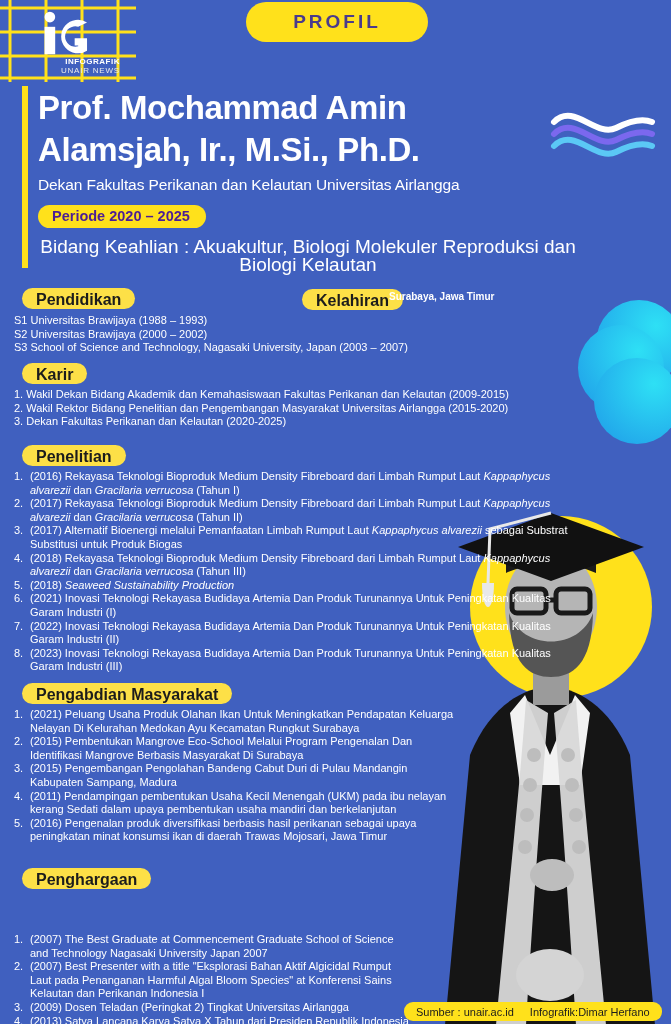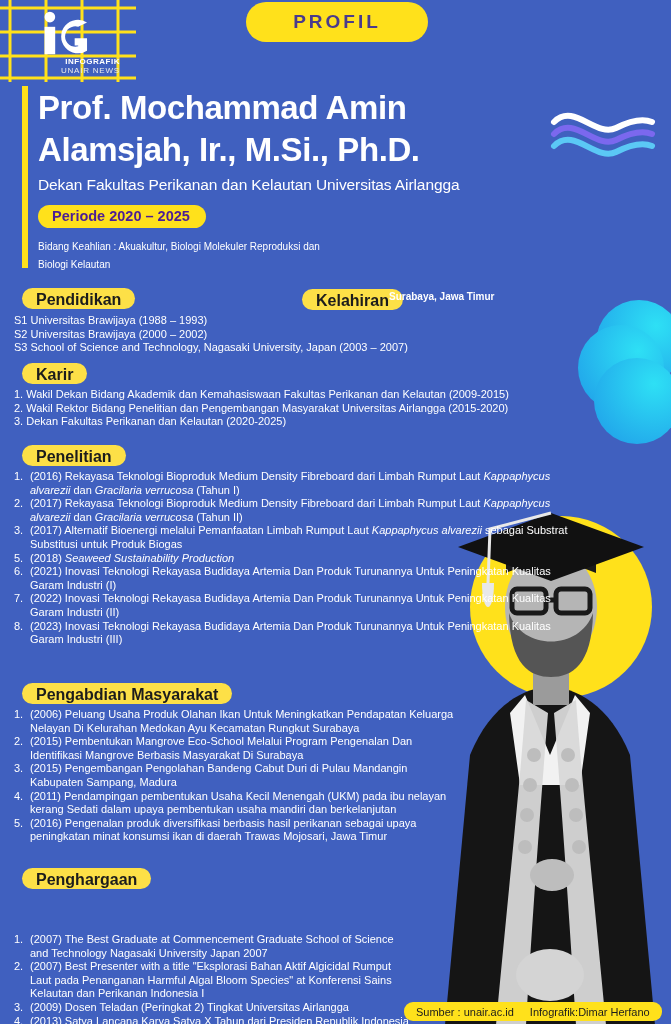--- a/index.html
+++ b/index.html
@@ -117,23 +117,23 @@
     font-size: 14.5px;
     font-weight: bold;
     display: inline-block;
   }
 
   .bidang {
     position: absolute;
     left: 38px;
     top: 238px;
     width: 540px;
-    font-size: 10px;
+    font-size: 19px;
     line-height: 18px;
-    text-align: left;
+    text-align: center;
     color: #ffffff;
   }
   .bidang .l2 { display: block; }
 
   
   .waves { position: absolute; left: 548px; top: 104px; }
 
   
   .blob {
     position: absolute;
@@ -353,31 +353,32 @@
       <div class="row">2. Wakil Rektor Bidang Penelitian dan Pengembangan Masyarakat Universitas Airlangga (2015-2020)</div>
       <div class="row">3. Dekan Fakultas Perikanan dan Kelautan (2020-2025)</div>
     </div>
 
   <div class="sec-pill" style="left:22px; top:445px;">Penelitian</div>
   <div class="body-block" id="penelitian-list" style="left:14px; top:470px; width:560px;">
       <ol class="hang">
         <li><span class="num">1.</span><span>(2016) Rekayasa Teknologi Bioproduk Medium Density Fibreboard dari Limbah Rumput Laut </span><span class="it">Kappaphycus alvarezii</span><span> dan </span><span class="it">Gracilaria verrucosa</span><span> (Tahun I)</span></li>
         <li><span class="num">2.</span><span>(2017) Rekayasa Teknologi Bioproduk Medium Density Fibreboard dari Limbah Rumput Laut </span><span class="it">Kappaphycus alvarezii</span><span> dan </span><span class="it">Gracilaria verrucosa</span><span> (Tahun II)</span></li>
         <li><span class="num">3.</span><span>(2017) Alternatif Bioenergi melalui Pemanfaatan Limbah Rumput Laut </span><span class="it">Kappaphycus alvarezii</span><span> sebagai Substrat Substitusi untuk Produk Biogas</span></li>
+        <li><span class="num">4.</span><span>(2018) Rekayasa Teknologi Bioproduk Medium Density Fibreboard dari Limbah Rumput Laut </span><span class="it">Kappaphycus alvarezii</span><span> dan </span><span class="it">Gracilaria verrucosa</span><span> (Tahun III)</span></li>
         <li><span class="num">5.</span><span>(2018) </span><span class="it">Seaweed Sustainability Production</span></li>
         <li><span class="num">6.</span><span>(2021) Inovasi Teknologi Rekayasa Budidaya Artemia Dan Produk Turunannya Untuk Peningkatan Kualitas Garam Industri (I)</span></li>
         <li><span class="num">7.</span><span>(2022) Inovasi Teknologi Rekayasa Budidaya Artemia Dan Produk Turunannya Untuk Peningkatan Kualitas Garam Industri (II)</span></li>
         <li><span class="num">8.</span><span>(2023) Inovasi Teknologi Rekayasa Budidaya Artemia Dan Produk Turunannya Untuk Peningkatan Kualitas Garam Industri (III)</span></li>
       </ol>
     </div>
 
   <div class="sec-pill" style="left:22px; top:683px;">Pengabdian Masyarakat</div>
   <div class="body-block" id="pengabdian-list" style="left:14px; top:708px; width:440px;">
       <ol class="hang">
-        <li><span class="num">1.</span><span>(2006) Peluang Usaha Produk Olahan Ikan Untuk Meningkatkan Pendapatan Keluarga Nelayan Di Kelurahan Medokan Ayu Kecamatan Rungkut Surabaya</span></li>
+        <li><span class="num">1.</span><span>(2021) Peluang Usaha Produk Olahan Ikan Untuk Meningkatkan Pendapatan Keluarga Nelayan Di Kelurahan Medokan Ayu Kecamatan Rungkut Surabaya</span></li>
         <li><span class="num">2.</span><span>(2015) Pembentukan Mangrove Eco-School Melalui Program Pengenalan Dan Identifikasi Mangrove Berbasis Masyarakat Di Surabaya</span></li>
         <li><span class="num">3.</span><span>(2015) Pengembangan Pengolahan Bandeng Cabut Duri di Pulau Mandangin Kabupaten Sampang, Madura</span></li>
         <li><span class="num">4.</span><span>(2011) Pendampingan pembentukan Usaha Kecil Menengah (UKM) pada ibu nelayan kerang Sedati dalam upaya pembentukan usaha mandiri dan berkelanjutan</span></li>
         <li><span class="num">5.</span><span>(2016) Pengenalan produk diversifikasi berbasis hasil perikanan sebagai upaya peningkatan minat konsumsi ikan di daerah Trawas Mojosari, Jawa Timur</span></li>
       </ol>
     </div>
 
   <div class="sec-pill" style="left:22px; top:868px;">Penghargaan</div>
   <div class="body-block" id="penghargaan-list" style="left:14px; top:897px; width:400px;margin-top:36px;">
       <ol class="hang">

